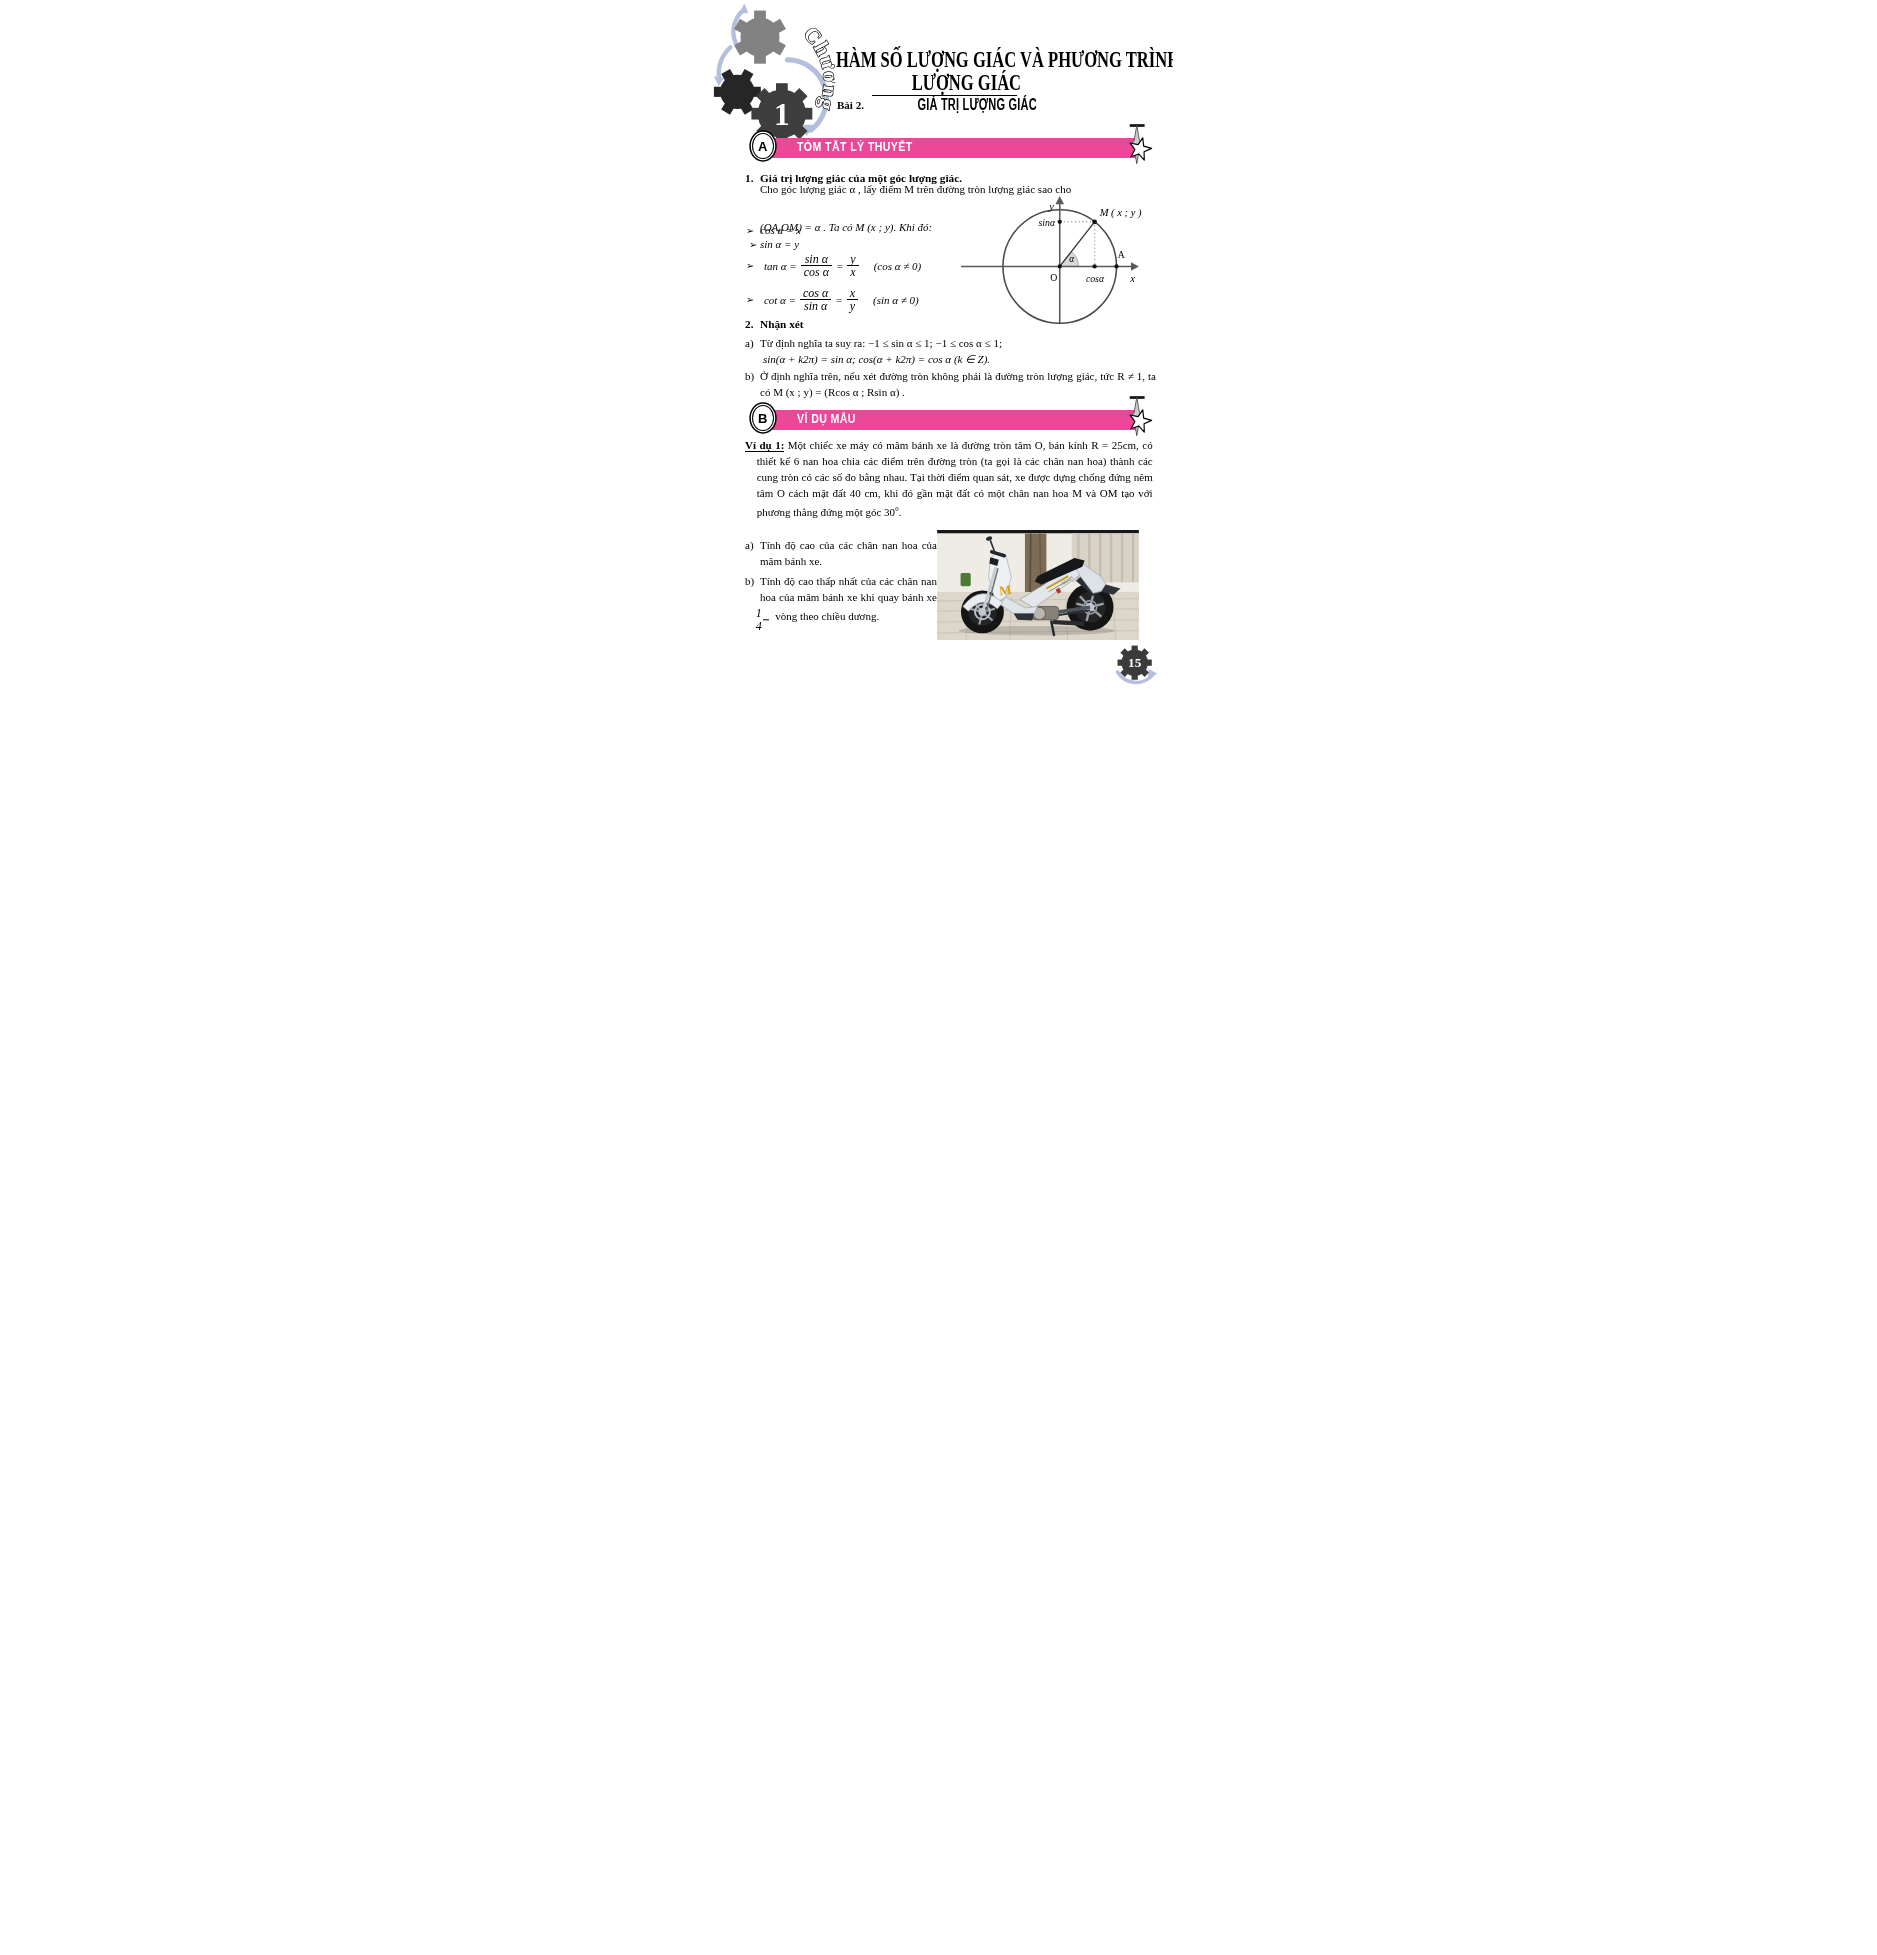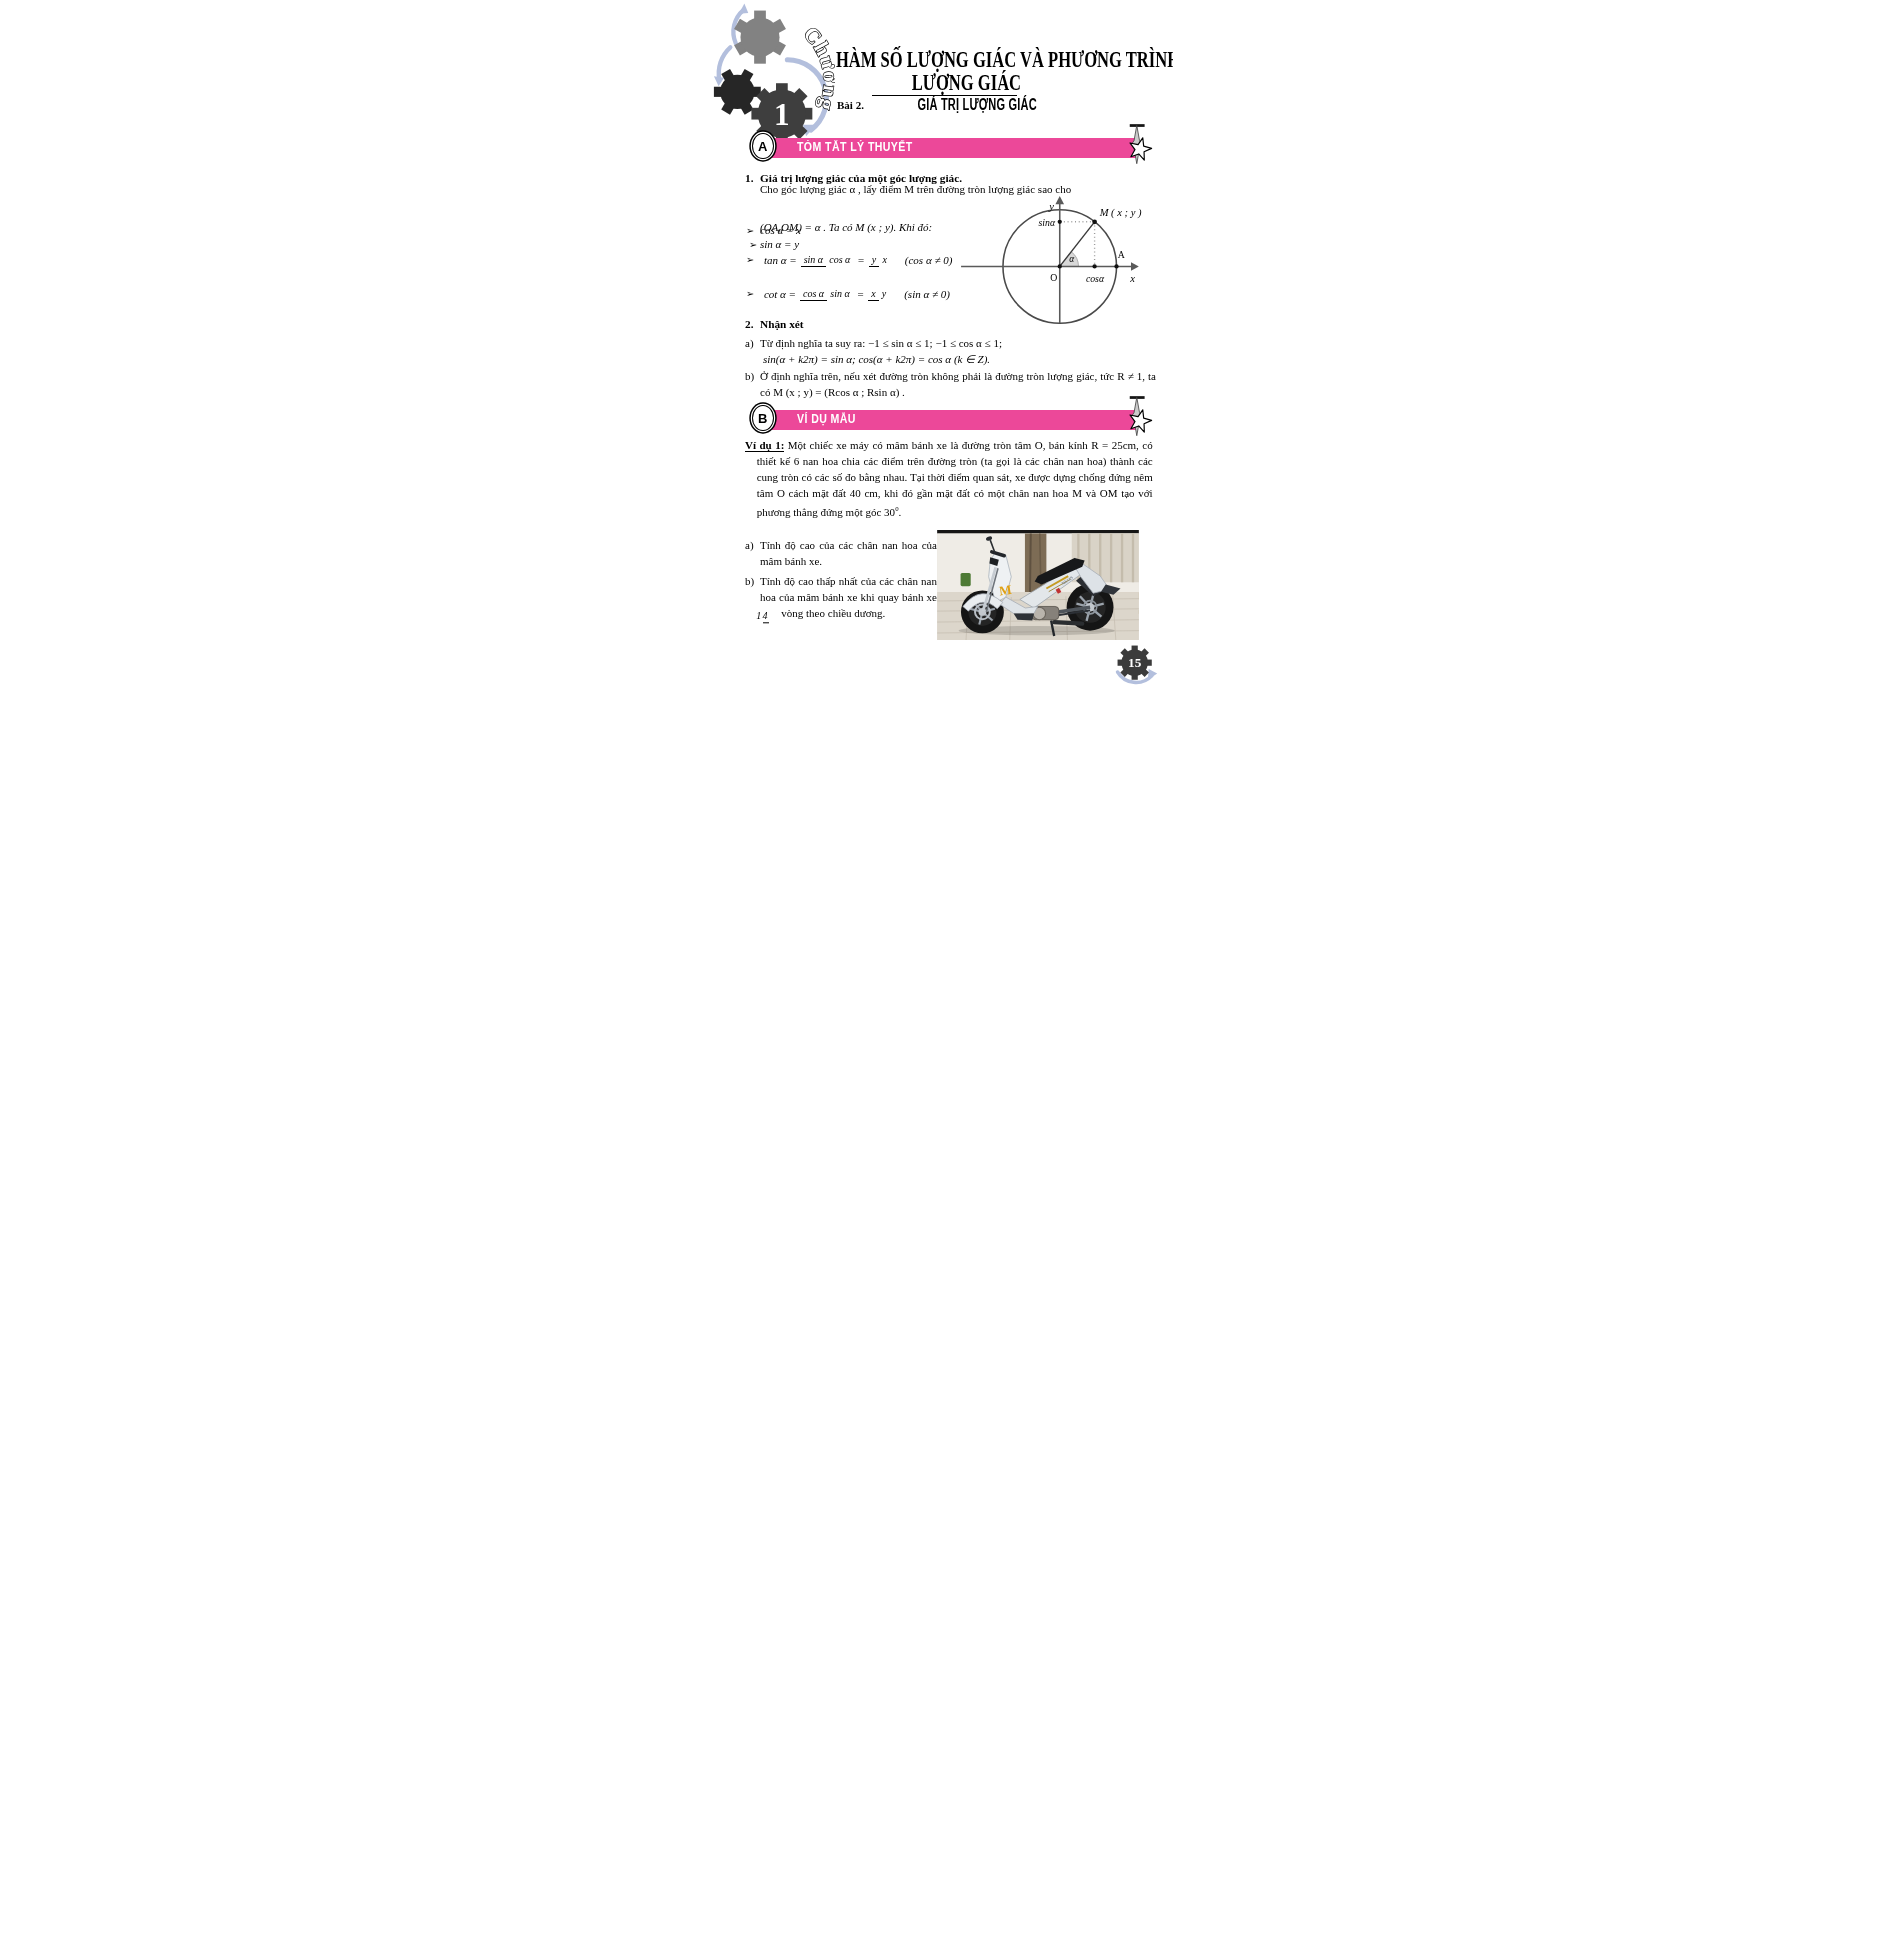--- a/index.html
+++ b/index.html
@@ -34,22 +34,22 @@
   
   .line  { position:absolute; font-size:11px; line-height:14px; white-space:nowrap; }
   .h-line { position:absolute; font-size:11.3px; font-weight:bold; white-space:nowrap; }
   .h-num { display:inline-block; width:15px; }
   .jblock { position:absolute; font-size:11px; line-height:16.4px; text-align:justify; }
   .hang { padding-left:15px; text-indent:-15px; }
   .q-label { display:inline-block; width:15px; text-indent:0; }
   .math { font-style:italic; }
   .marker { display:inline-block; width:14px; font-size:9.8px; font-style:normal; }
   .frac-row { display:flex; align-items:center; gap:3.9px; }
-  .frac { display:inline-flex; flex-direction:row; text-align:center; vertical-align:middle;
-          font-size:10px; line-height:12px; font-style:italic; }
+  .frac { display:inline-flex; flex-direction:column; text-align:center; vertical-align:middle;
+          font-size:12px; line-height:12px; font-style:italic; }
   .frac .num { border-bottom:1px solid #000; padding:0 3.1px; }
   .frac .den { padding:0 3.1px; }
   .inline-frac { display:inline-flex; margin:0 3.1px; transform:translateY(2.3px); }
   .cond { margin-left:11px; }
 
   .example { position:absolute; left:41px; top:437px; width:396px; font-size:11px; line-height:16px;
              text-align:justify; padding-left:11.7px; text-indent:-11.7px; }
   .ex-label { font-weight:bold; border-bottom:1.2px solid #000; }
   sup { font-size:0.62em; }
 

